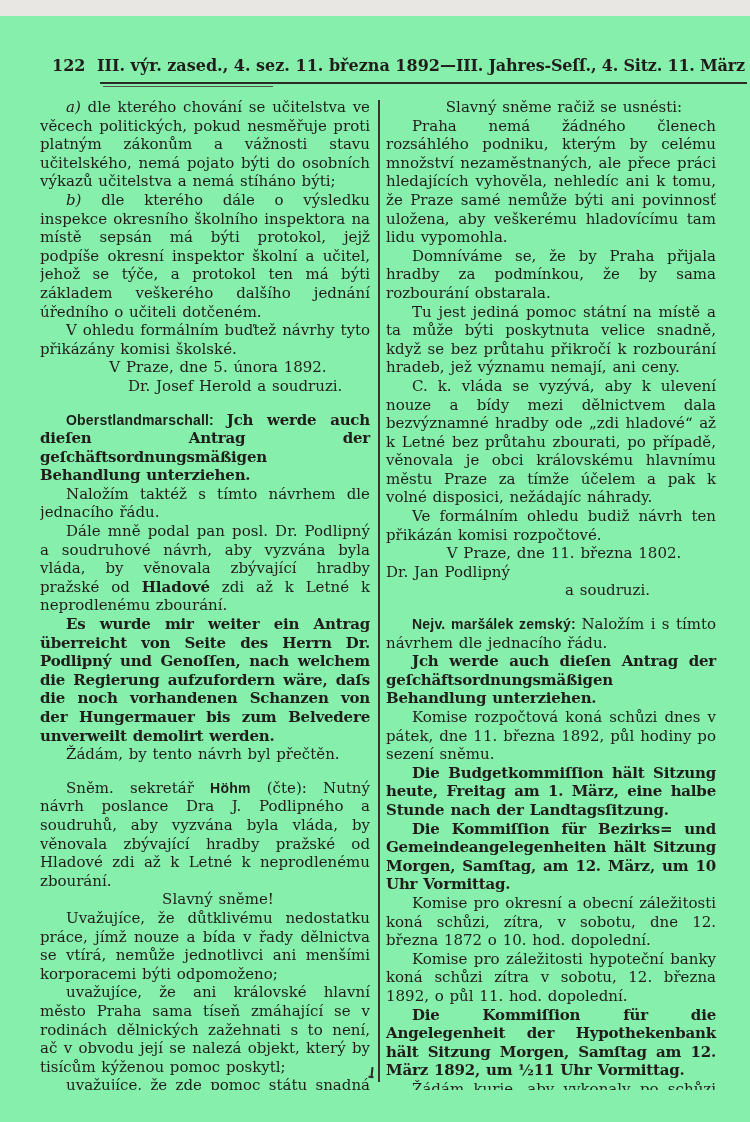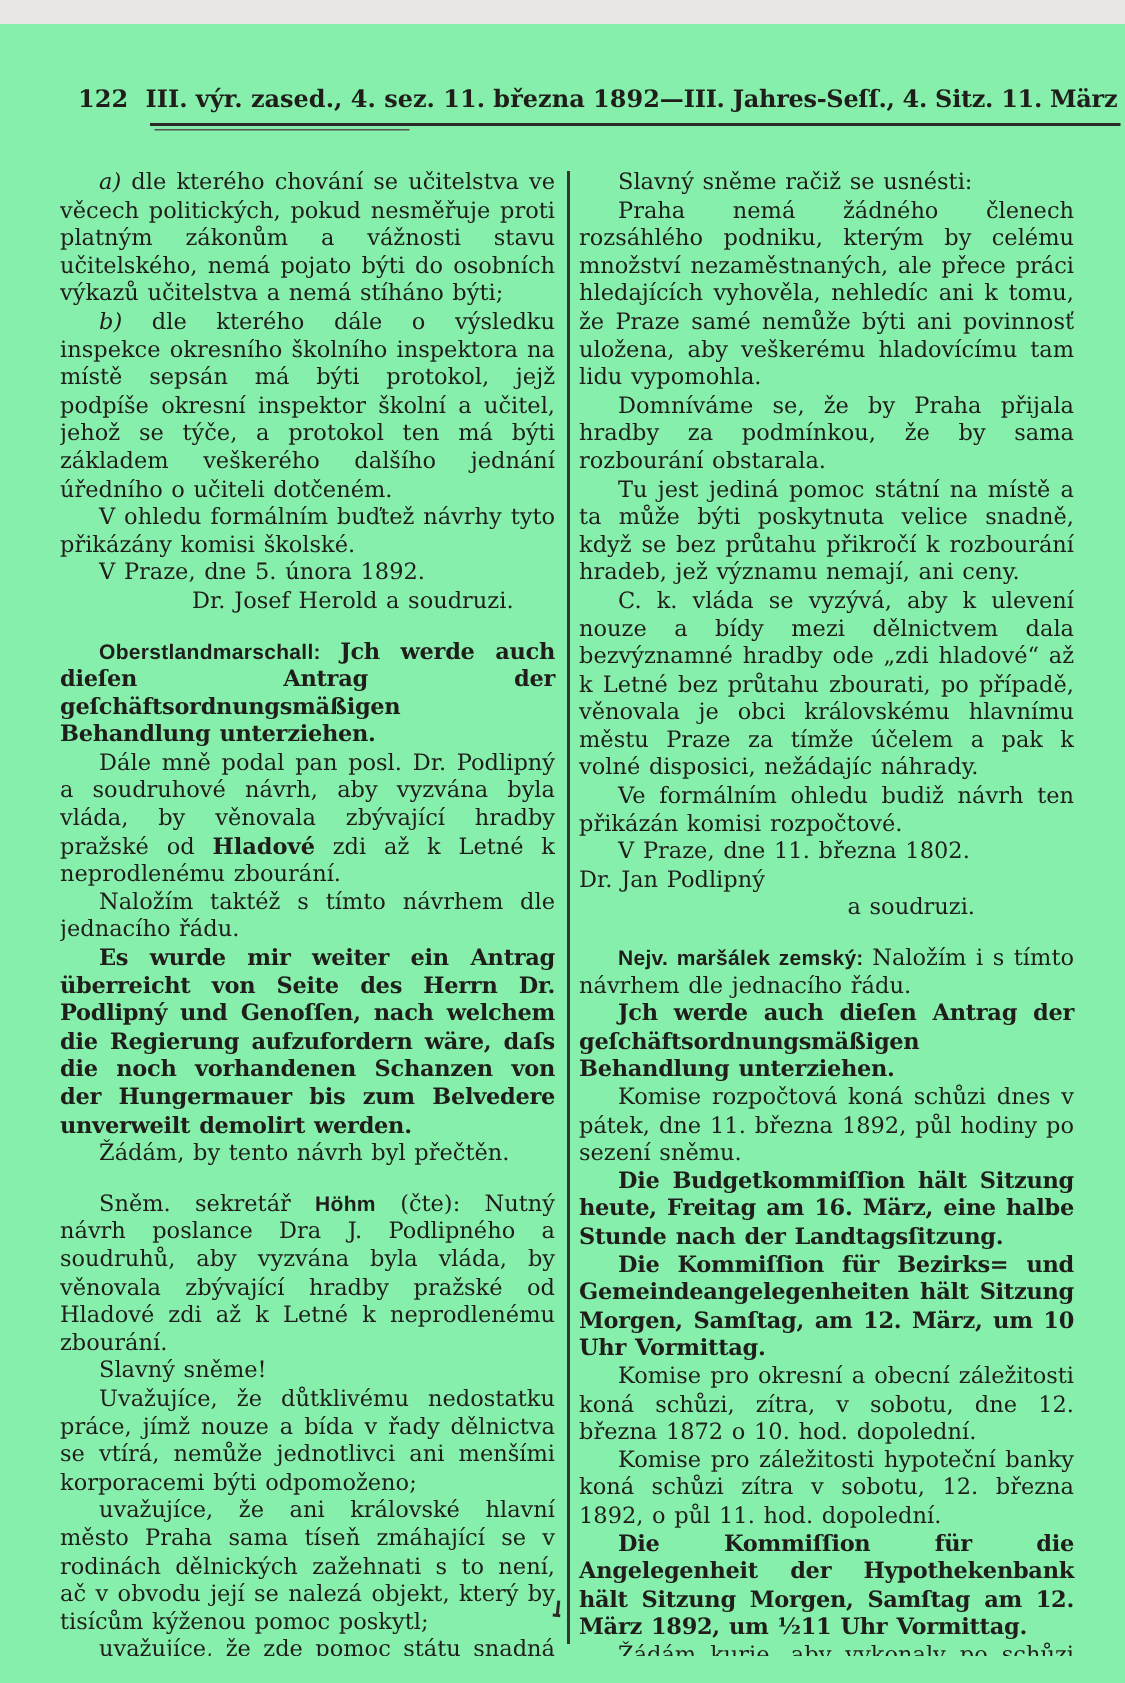--- a/index.html
+++ b/index.html
@@ -23,39 +23,39 @@
   .rule-main {
     position:absolute; top:66px; left:100px; right:3px;
     height:2px; background:#2c2a27;
   }
   .rule-sub {
     position:absolute; top:70px; left:103px; width:170px;
     height:1px; background:#55524d;
   }
   
   .columns {
-    position:absolute; top:96px; left:40px;
+    position:absolute; top:82px; left:40px;
     width:678px; height:992px;
     display:flex; overflow:hidden;
   }
   .col { width:330px; font-size:15px; line-height:18.6px; }
   .divider {
     width:2px; height:982px; background:#38342f;
     margin:2px 6px 0 8px; flex:none;
   }
   
   .col p {
     margin:0; text-indent:26px; text-align:justify;
     word-spacing:1px;
   }
   .col p.gap { margin-top:15px; }
   .col p.sig-left   { text-indent:0; text-align:left; padding-left:88px; }
   .col p.sig-r1     { text-indent:0; text-align:left; padding-right:52px; }
   .col p.sig-r2     { text-indent:0; text-align:right; padding-right:66px; }
-  .col p.plain      { text-align:left; }
+  .col p.plain      { text-align:center; }
   .b  { font-weight:bold; }
   .i  { font-style:italic; }
   .fr { font-weight:bold; letter-spacing:-0.2px; }  
   .lead {
     font-family:"Liberation Sans","DejaVu Sans",sans-serif;
     font-weight:bold; font-size:14px; letter-spacing:0.2px;
   }
   
   .ink-mark {
     position:absolute; left:371px; top:1051px;
@@ -84,22 +84,22 @@
   <div class="rule-sub"></div>
 
   <div class="columns">
     <div class="col">
         <p><span class="i">a)</span><span> dle kterého chování se učitelstva ve věcech politických, pokud nesměřuje proti platným zákonům a vážnosti stavu učitelského, nemá pojato býti do osobních výkazů učitelstva a nemá stíháno býti;</span></p>
         <p><span class="i">b)</span><span> dle kterého dále o výsledku inspekce okresního školního inspektora na místě sepsán má býti protokol, jejž podpíše okresní inspektor školní a učitel, jehož se týče, a protokol ten má býti základem veškerého dalšího jednání úředního o učiteli dotčeném.</span></p>
         <p><span>V ohledu formálním buďtež návrhy tyto přikázány komisi školské.</span></p>
         <p class="plain"><span>V Praze, dne 5. února 1892.</span></p>
         <p class="sig-left"><span>Dr. Josef Herold a soudruzi.</span></p>
         <p class="gap"><span class="lead">Oberstlandmarschall: </span><span class="fr">Jch werde auch dieſen Antrag der geſchäftsordnungsmäßigen Behandlung unterziehen.</span></p>
+        <p><span>Naložím taktéž s tímto návrhem dle jednacího řádu.</span></p>
         <p><span>Dále mně podal pan posl. Dr. Podlipný a soudruhové návrh, aby vyzvána byla vláda, by věnovala zbývající hradby pražské od </span><span class="b">Hladové</span><span> zdi až k Letné k neprodlenému zbourání.</span></p>
-        <p><span>Naložím taktéž s tímto návrhem dle jednacího řádu.</span></p>
         <p><span class="fr">Es wurde mir weiter ein Antrag überreicht von Seite des Herrn Dr. Podlipný und Genoſſen, nach welchem die Regierung aufzufordern wäre, daſs die noch vorhandenen Schanzen von der Hungermauer bis zum Belvedere unverweilt demolirt werden.</span></p>
         <p><span>Žádám, by tento návrh byl přečtěn.</span></p>
         <p class="gap"><span>Sněm. sekretář </span><span class="lead">Höhm</span><span> (čte): Nutný návrh poslance Dra J. Podlipného a soudruhů, aby vyzvána byla vláda, by věnovala zbývající hradby pražské od Hladové zdi až k Letné k neprodlenému zbourání.</span></p>
         <p class="plain"><span>Slavný sněme!</span></p>
         <p><span>Uvažujíce, že důtklivému nedostatku práce, jímž nouze a bída v řady dělnictva se vtírá, nemůže jednotlivci ani menšími korporacemi býti odpomoženo;</span></p>
         <p><span>uvažujíce, že ani královské hlavní město Praha sama tíseň zmáhající se v rodinách dělnických zažehnati s to není, ač v obvodu její se nalezá objekt, který by tisícům kýženou pomoc poskytl;</span></p>
         <p><span>uvažujíce, že zde pomoc státu snadná a jediné na na místě jest, protože hradby nyní úplně bezvýznamné, ano překážející, odstraněny býti mohou, tím práce nadbytek poskytnut býti může, činíme návrh:</span></p>
       </div>
     <div class="divider"></div>
     <div class="col">
@@ -108,21 +108,21 @@
         <p><span>Domníváme se, že by Praha přijala hradby za podmínkou, že by sama rozbourání obstarala.</span></p>
         <p><span>Tu jest jediná pomoc státní na místě a ta může býti poskytnuta velice snadně, když se bez průtahu přikročí k rozbourání hradeb, jež významu nemají, ani ceny.</span></p>
         <p><span>C. k. vláda se vyzývá, aby k ulevení nouze a bídy mezi dělnictvem dala bezvýznamné hradby ode „zdi hladové“ až k Letné bez průtahu zbourati, po případě, věnovala je obci královskému hlavnímu městu Praze za tímže účelem a pak k volné disposici, nežádajíc náhrady.</span></p>
         <p><span>Ve formálním ohledu budiž návrh ten přikázán komisi rozpočtové.</span></p>
         <p class="plain"><span>V Praze, dne 11. března 1802.</span></p>
         <p class="sig-r1"><span>Dr. Jan Podlipný</span></p>
         <p class="sig-r2"><span>a soudruzi.</span></p>
         <p class="gap"><span class="lead">Nejv. maršálek zemský: </span><span>Naložím i s tímto návrhem dle jednacího řádu.</span></p>
         <p><span class="fr">Jch werde auch dieſen Antrag der geſchäftsordnungsmäßigen Behandlung unterziehen.</span></p>
         <p><span>Komise rozpočtová koná schůzi dnes v pátek, dne 11. března 1892, půl hodiny po sezení sněmu.</span></p>
-        <p><span class="fr">Die Budgetkommiſſion hält Sitzung heute, Freitag am 16. März, eine halbe Stunde nach der Landtagsſitzung.</span></p>
+        <p><span class="fr">Die Budgetkommiſſion hält Sitzung heute, Freitag am 1. März, eine halbe Stunde nach der Landtagsſitzung.</span></p>
         <p><span class="fr">Die Kommiſſion für Bezirks= und Gemeindeangelegenheiten hält Sitzung Morgen, Samſtag, am 12. März, um 10 Uhr Vormittag.</span></p>
         <p><span>Komise pro okresní a obecní záležitosti koná schůzi, zítra, v sobotu, dne 12. března 1872 o 10. hod. dopolední.</span></p>
         <p><span>Komise pro záležitosti hypoteční banky koná schůzi zítra v sobotu, 12. března 1892, o půl 11. hod. dopolední.</span></p>
         <p><span class="fr">Die Kommiſſion für die Angelegenheit der Hypothekenbank hält Sitzung Morgen, Samſtag am 12. März 1892, um ½11 Uhr Vormittag.</span></p>
         <p><span>Žádám kurie, aby vykonaly po schůzi dnešní volby komisí, na nichž se byl slavný sněm v dnešní schůzi usnesl, a sice má každá kurie voliti do komise pro okresní záložny hospodářské po 5 členech, do komise pro upravení financí zemských</span></p>
       </div>
   </div>
 
   <div class="ink-mark"></div>
 

